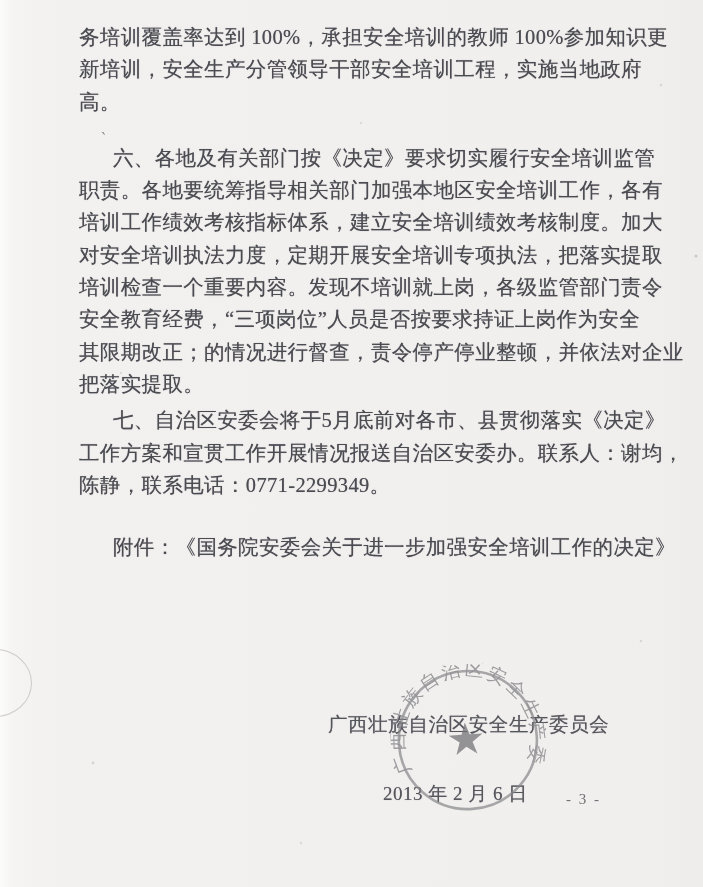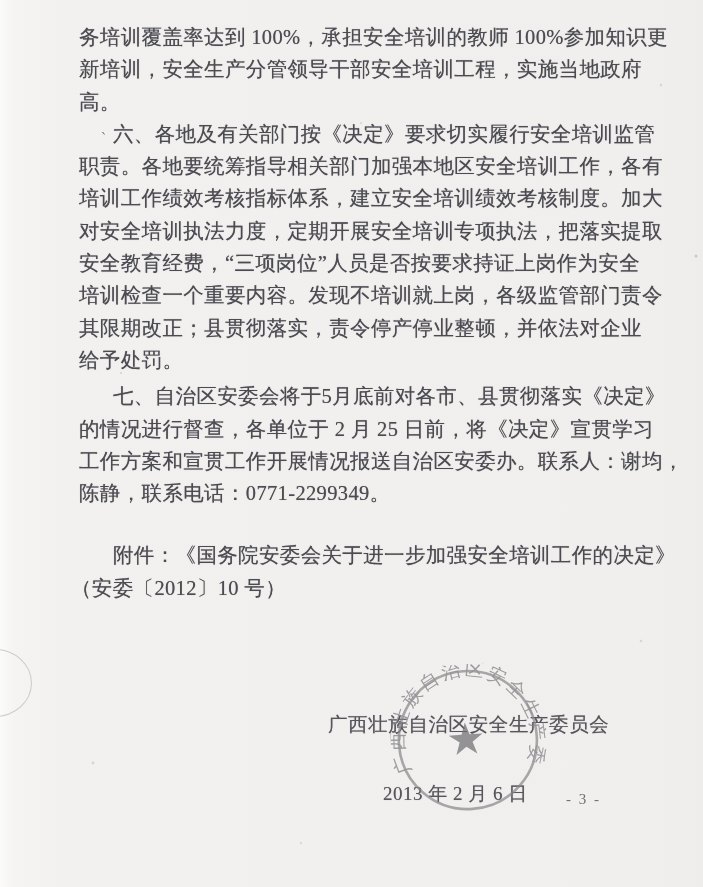--- a/index.html
+++ b/index.html
@@ -14,21 +14,21 @@
   }
   .body-text{
     position:absolute;left:79px;top:0;width:548px;
     padding-top:21px;
     font-size:20.5px;line-height:32.3px;
     letter-spacing:0.35px;
     color:#4b4b52;
     text-shadow:0 0 0.7px rgba(70,70,78,0.65);
   }
   .line{white-space:nowrap;}
-  .line.indent{padding-left:34px;}
+  .line.indent{padding-left:34px;margin-top:24px;}
   .line.gap-before{margin-top:30px;}
   .line.small-gap-before{margin-top:4px;}
   .line.outdent{margin-left:-8px;}
   .pen-mark{
     position:absolute;left:100px;top:129px;
     font-size:17px;color:#5a5a60;opacity:.8;
     transform:rotate(8deg);
   }
   .signature{
     position:absolute;left:328px;top:711px;
@@ -82,30 +82,28 @@
 <div class="paper">
 
   <div class="body-text">
     <div class="line">务培训覆盖率达到 100%，承担安全培训的教师 100%参加知识更</div>
     <div class="line">新培训，安全生产分管领导干部安全培训工程，实施当地政府</div>
     <div class="line">高。</div>
     <div class="line indent">六、各地及有关部门按《决定》要求切实履行安全培训监管</div>
     <div class="line">职责。各地要统筹指导相关部门加强本地区安全培训工作，各有</div>
     <div class="line">培训工作绩效考核指标体系，建立安全培训绩效考核制度。加大</div>
     <div class="line">对安全培训执法力度，定期开展安全培训专项执法，把落实提取</div>
+    <div class="line">培训检查一个重要内容。发现不培训就上岗，各级监管部门责令</div>
     <div class="line">安全教育经费，“三项岗位”人员是否按要求持证上岗作为安全</div>
-    <div class="line">培训检查一个重要内容。发现不培训就上岗，各级监管部门责令</div>
-    <div class="line">其限期改正；县贯彻落实，责令停产停业整顿，并依法对企业</div>
-    <div class="line">给予处罚。</div>
+    <div class="line">其限期改正；的情况进行督查，责令停产停业整顿，并依法对企业</div>
+    <div class="line">把落实提取。</div>
     <div class="line indent small-gap-before">七、自治区安委会将于5月底前对各市、县贯彻落实《决定》</div>
-    <div class="line">的情况进行督查，各单位于 2 月 25 日前，将《决定》宣贯学习</div>
     <div class="line">工作方案和宣贯工作开展情况报送自治区安委办。联系人：谢均，</div>
     <div class="line">陈静，联系电话：0771-2299349。</div>
     <div class="line indent gap-before">附件：《国务院安委会关于进一步加强安全培训工作的决定》</div>
-    <div class="line outdent">（安委〔2012〕10 号）</div>
   </div>
 
   <span class="pen-mark">ˋ</span>
 
   <div class="signature">广西壮族自治区安全生产委员会</div>
   <div class="doc-date">2013 年 2 月 6 日</div>
 
   <svg class="seal" viewBox="0 0 156 156" xmlns="http://www.w3.org/2000/svg">
     <circle cx="77" cy="76" r="69" fill="none" stroke="#86868a" stroke-width="2.6" opacity="0.85"></circle>
     <path id="sealArcPath" d="M 23,110 A 64,64 0 1 1 131,110" fill="none"></path>

